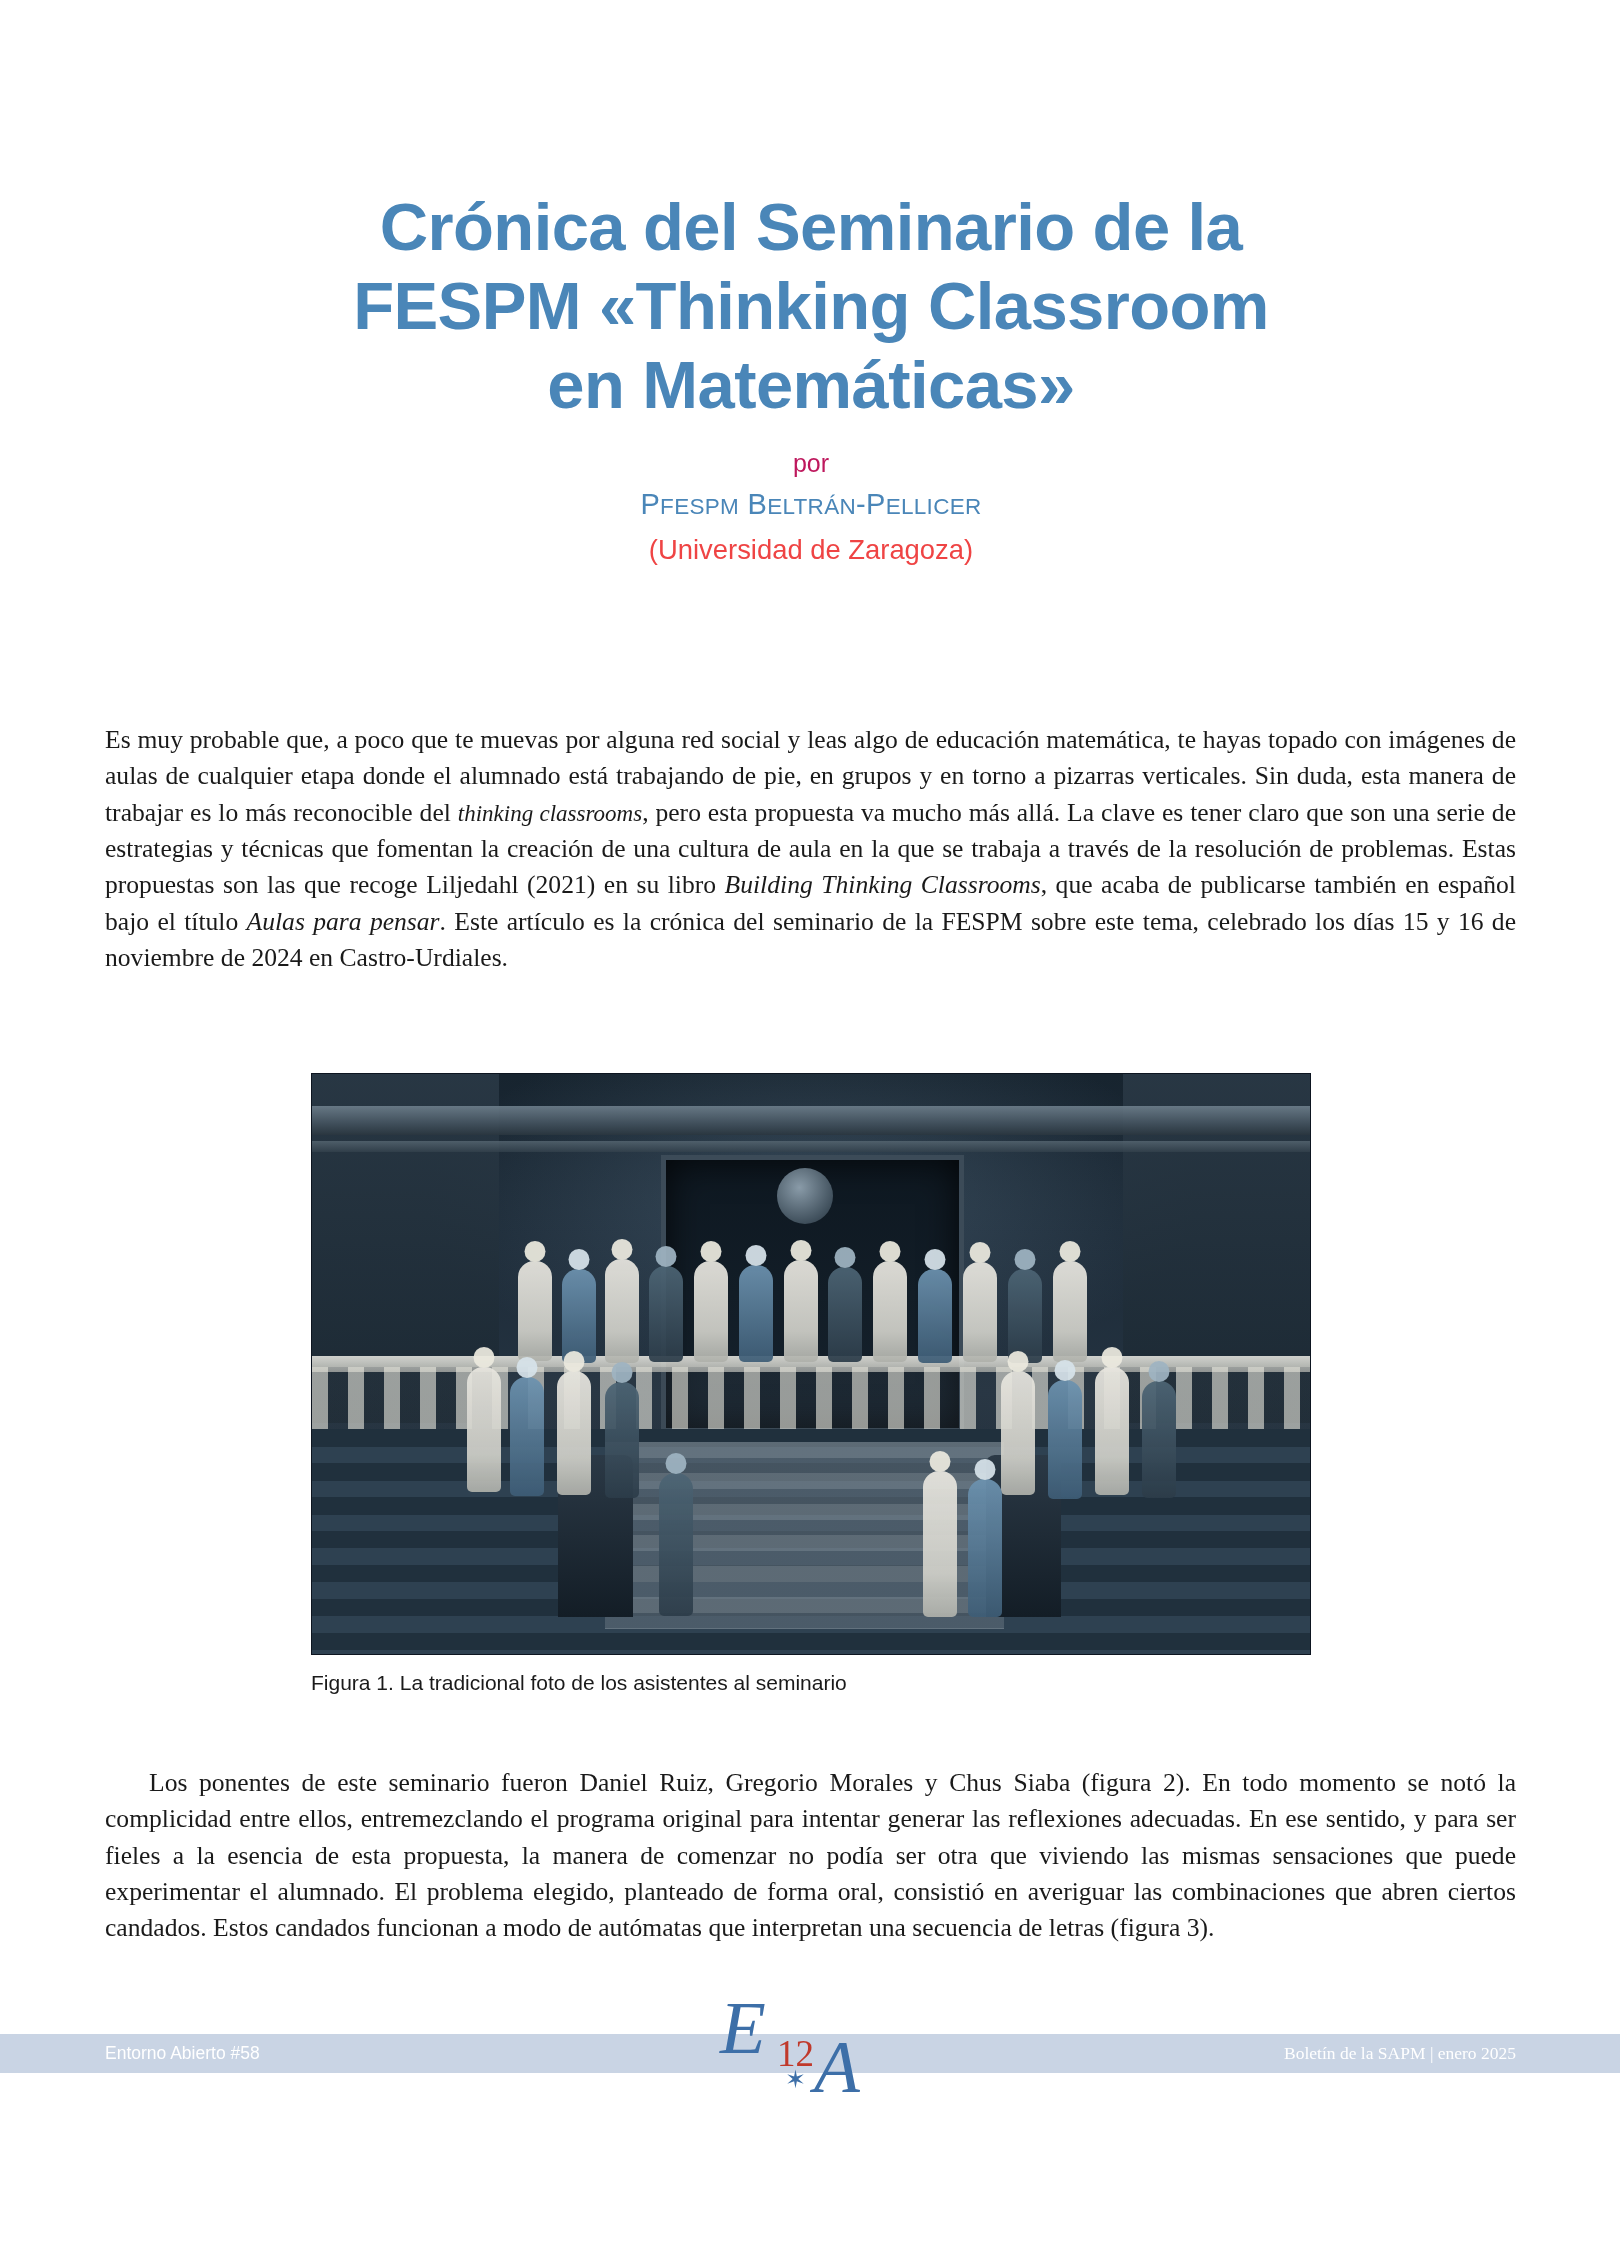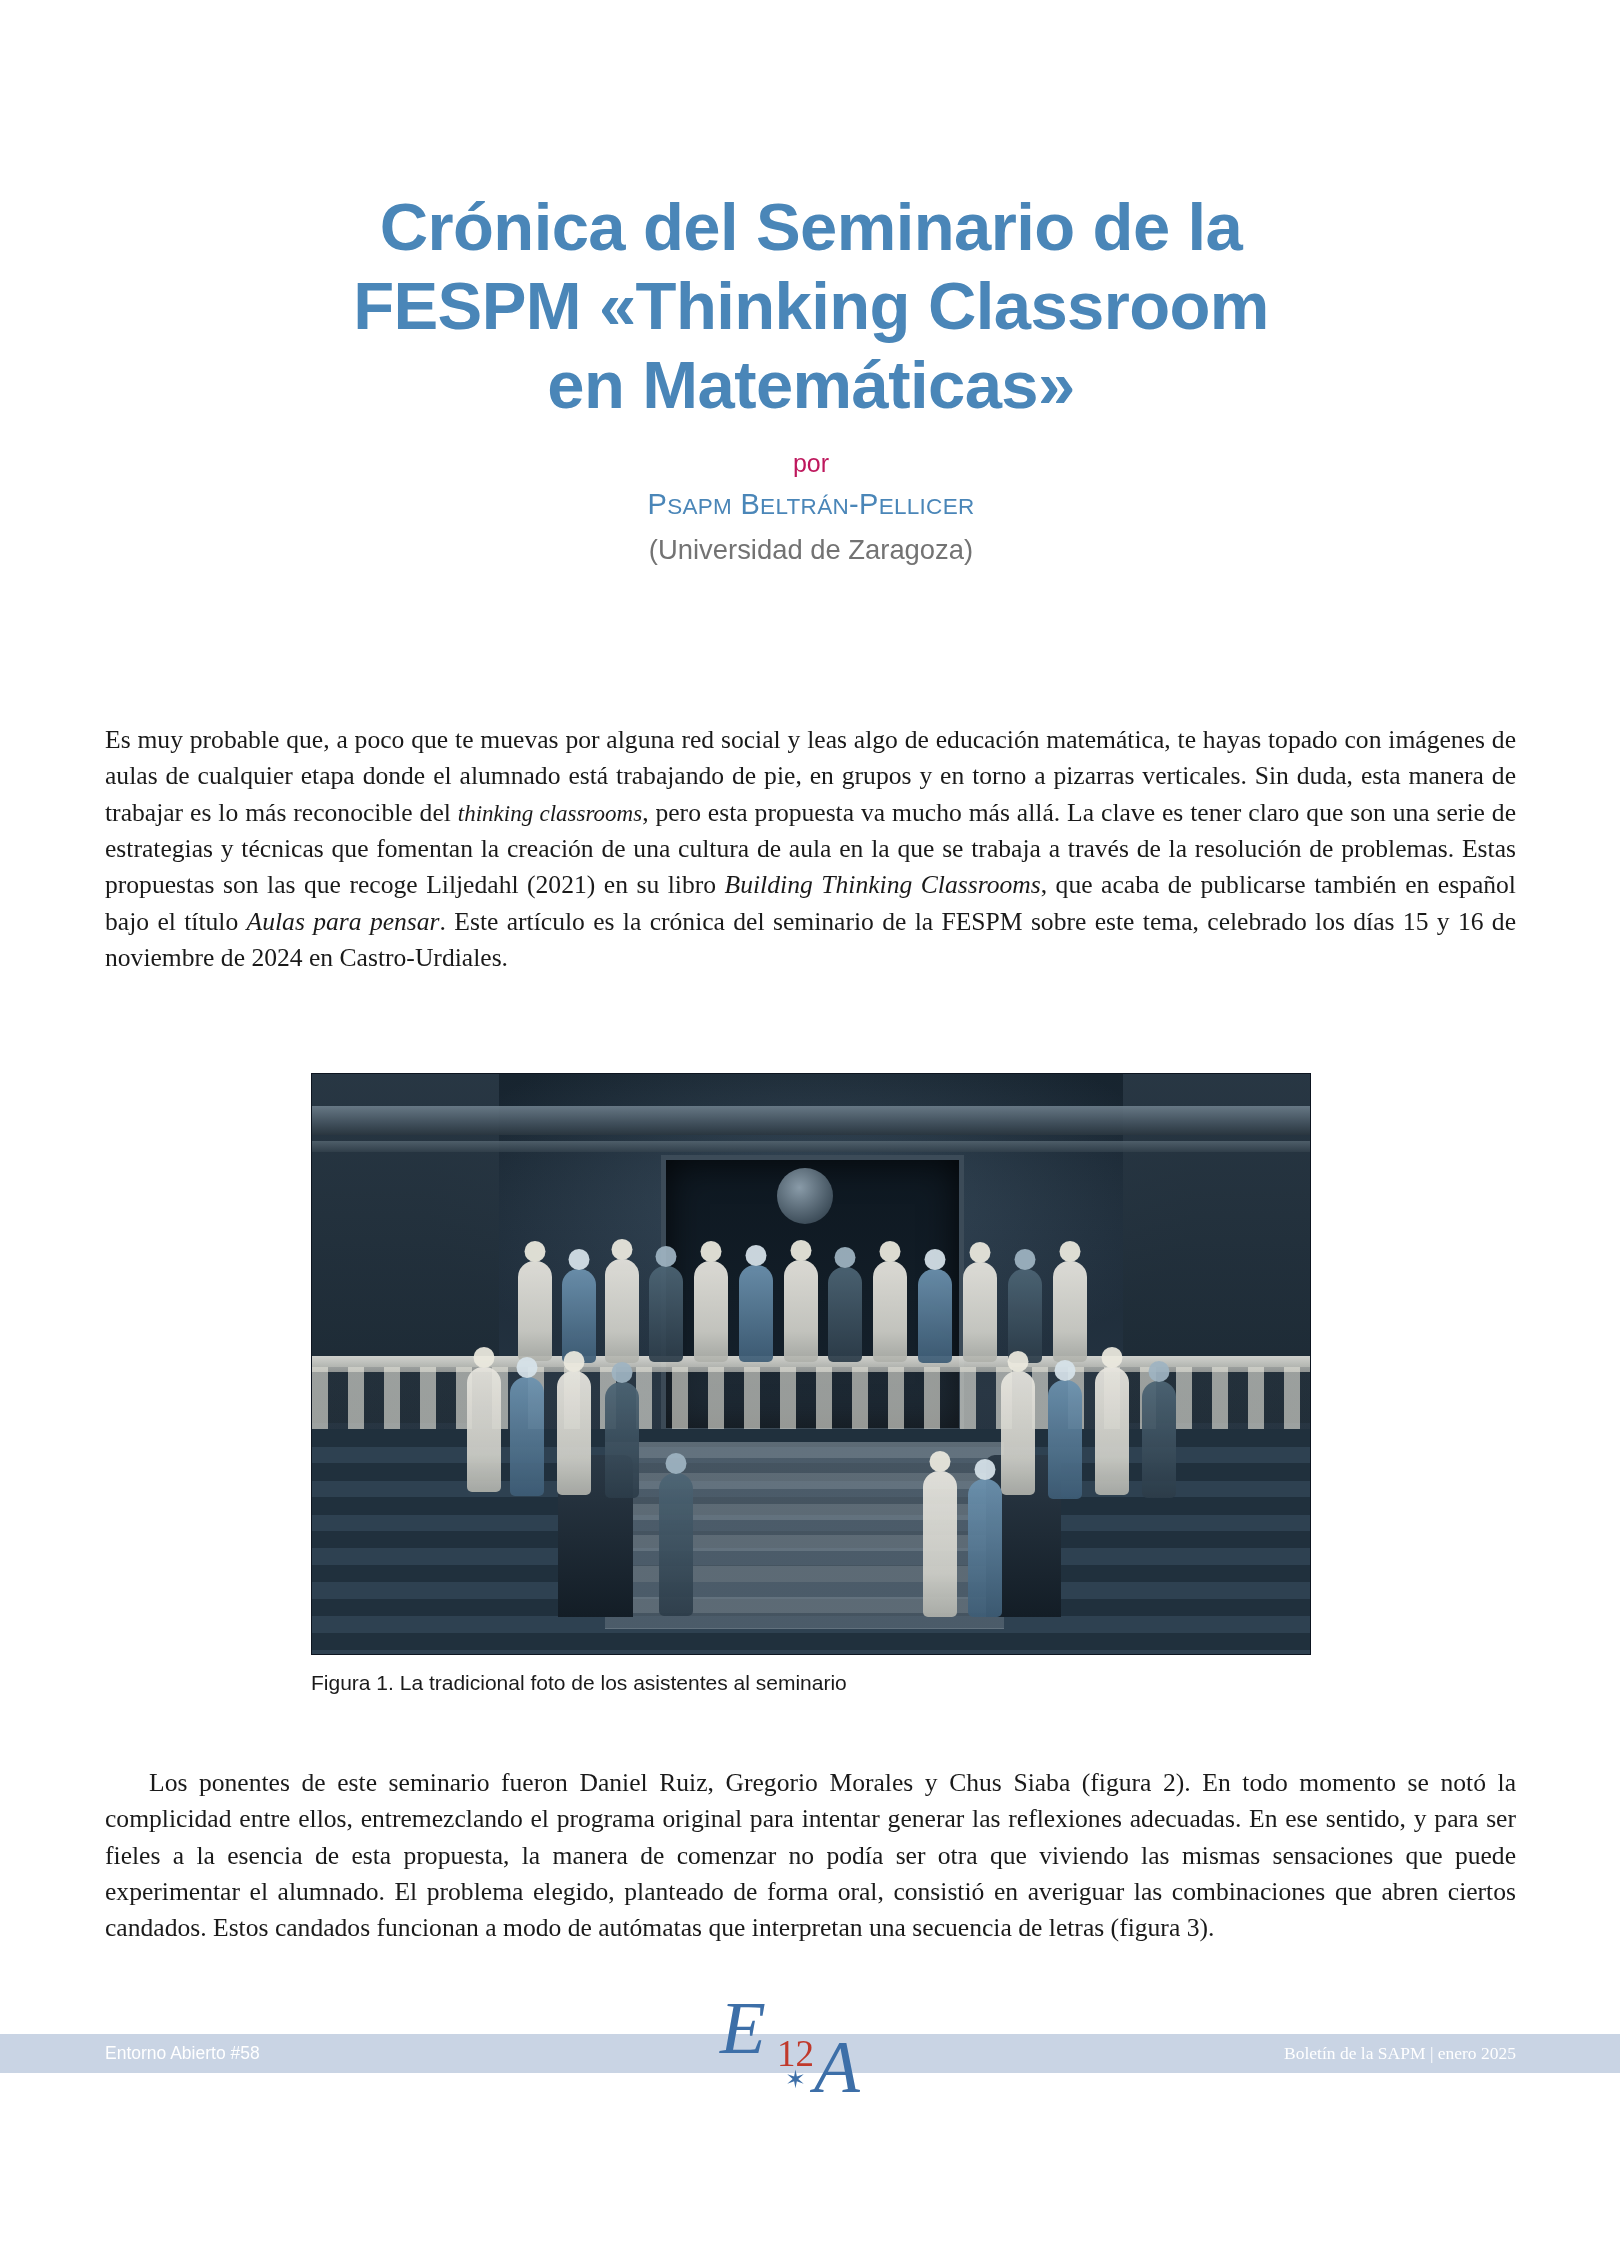--- a/index.html
+++ b/index.html
@@ -51,21 +51,21 @@
     color: #4a86b8;
     margin-top: 10px;
     letter-spacing: 0.3px;
   }
   .author .sc {
     font-size: 22.5px;
   }
   .affiliation {
     font-family: "Liberation Sans", sans-serif;
     font-size: 27.4px;
-    color: #737373;
+    color: #ef4444;
     margin-top: 12.5px;
   }
 
   
   .body-col {
     position: absolute;
     left: 105px;
     width: 1411px;
     font-family: "Liberation Serif", serif;
     font-size: 25.6px;
@@ -305,21 +305,21 @@
 <div class="page">
 
   <div class="title-block">
     <h1 class="doc-title">
       <span>Crónica del Seminario de la</span><br>
       <span>FESPM «Thinking Classroom</span><br>
       <span>en Matemáticas»</span>
     </h1>
     <div class="by-line">por</div>
     <div class="author">
-      <span>P</span><span class="sc">SAPM</span><span> B</span><span class="sc">ELTRÁN</span><span>-P</span><span class="sc">ELLICER</span>
+      <span>P</span><span class="sc">FESPM</span><span> B</span><span class="sc">ELTRÁN</span><span>-P</span><span class="sc">ELLICER</span>
     </div>
     <div class="affiliation">(Universidad de Zaragoza)</div>
   </div>
 
   <div class="body-col" id="para-1">
     <span>Es muy probable que, a poco que te muevas por alguna red social y leas algo de educación matemática, te hayas topado con imágenes de aulas de cualquier etapa donde el alumnado está trabajando de pie, en grupos y en torno a pizarras verticales. Sin duda, esta manera de trabajar es lo más reconocible del </span><span class="small-it">thinking classrooms</span><span>, pero esta propuesta va mucho más allá. La clave es tener claro que son una serie de estrategias y técnicas que fomentan la creación de una cultura de aula en la que se trabaja a través de la resolución de problemas. Estas propuestas son las que recoge Liljedahl (2021) en su libro </span><span class="it">Building Thinking Classrooms</span><span>, que acaba de publicarse también en español bajo el título </span><span class="it">Aulas para pensar</span><span>. Este artículo es la crónica del seminario de la FESPM sobre este tema, celebrado los días 15 y 16 de noviembre de 2024 en Castro-Urdiales.</span>
   </div>
 
   <div class="figure">
     <div class="photo">

